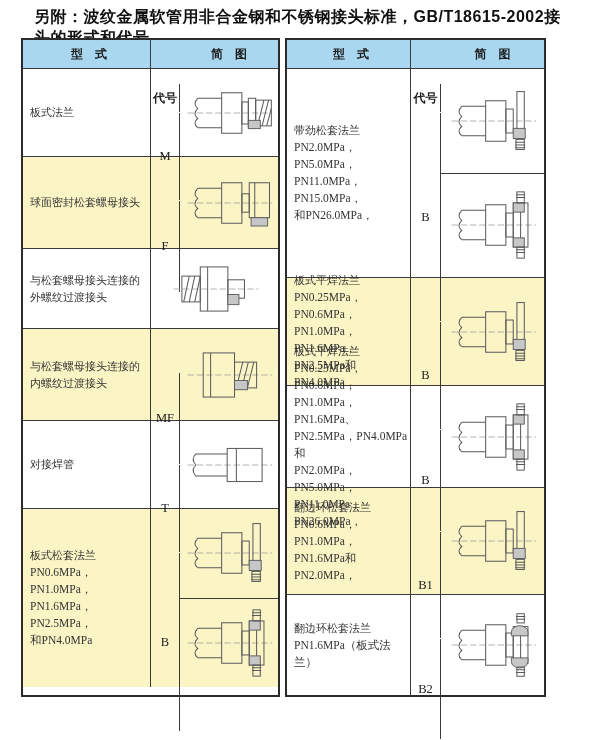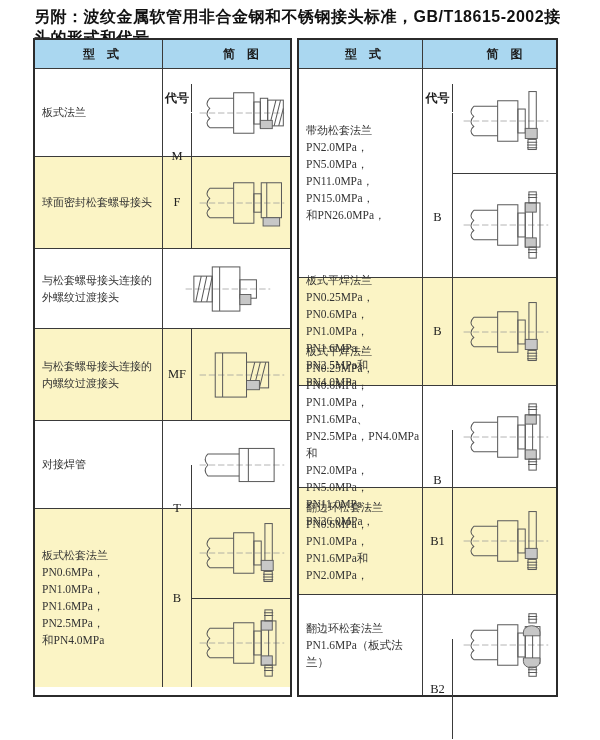--- a/index.html
+++ b/index.html
@@ -9,32 +9,32 @@
     --ln:#3a3a3a;
     --txt:#333;
   }
   *{box-sizing:border-box;margin:0;padding:0;}
   html,body{width:600px;height:740px;background:#fff;overflow:hidden;}
   body{font-family:"Liberation Sans","DejaVu Sans",sans-serif;color:var(--txt);position:relative;}
   .doc-title{
     position:absolute;left:34px;top:7px;width:540px;
     font-size:16px;font-weight:bold;color:#111;letter-spacing:.5px;
   }
-  .tables{position:absolute;left:33px;top:38px;display:flex;gap:5px;}
+  .tables{position:absolute;left:21px;top:38px;display:flex;gap:5px;}
   .half{border:2px solid var(--bd);background:#fff;}
   .half-left{width:259px;}
   .half-right{width:261px;}
   .row{display:flex;border-bottom:1px solid var(--ln);}
   .row:last-child{border-bottom:none;}
   .cell{border-right:1px solid var(--ln);height:100%;}
   .cell.last{border-right:none;flex:1;}
   .header-row{height:29px;background:var(--header-bg);}
   .header-row .cell{display:flex;align-items:center;justify-content:center;
     font-weight:bold;font-size:12px;color:#1c1c1c;}
-  .hl{background:var(--hl);align-items:flex-end;}
+  .hl{background:var(--hl);}
   .half-left .type-col{width:128px;}
   .half-left .code-col{width:29px;}
   .half-right .type-col{width:124px;}
   .half-right .code-col{width:30px;}
   .type-col{display:flex;flex-direction:column;justify-content:center;
     padding:4px 2px 4px 7px;font-size:11px;line-height:17px;}
   .pn{font-family:"Liberation Serif","DejaVu Serif",serif;font-size:11.5px;
     white-space:pre-line;line-height:17px;}
   .pn:empty{display:none;}
   .code-col{display:flex;align-items:center;justify-content:center;

